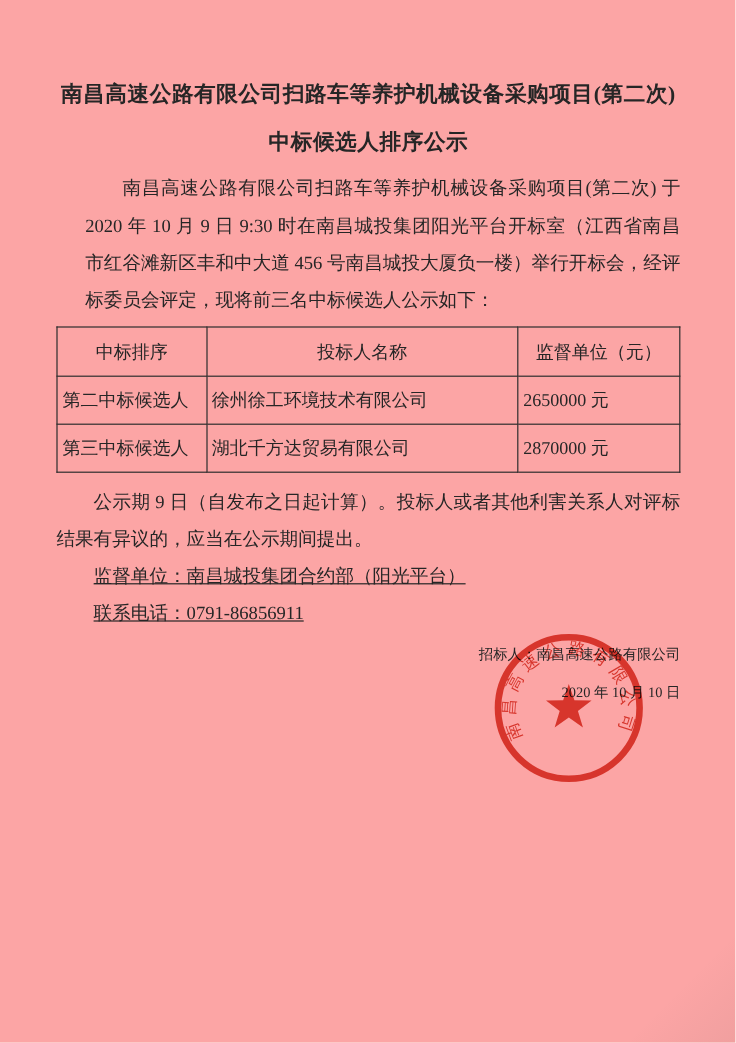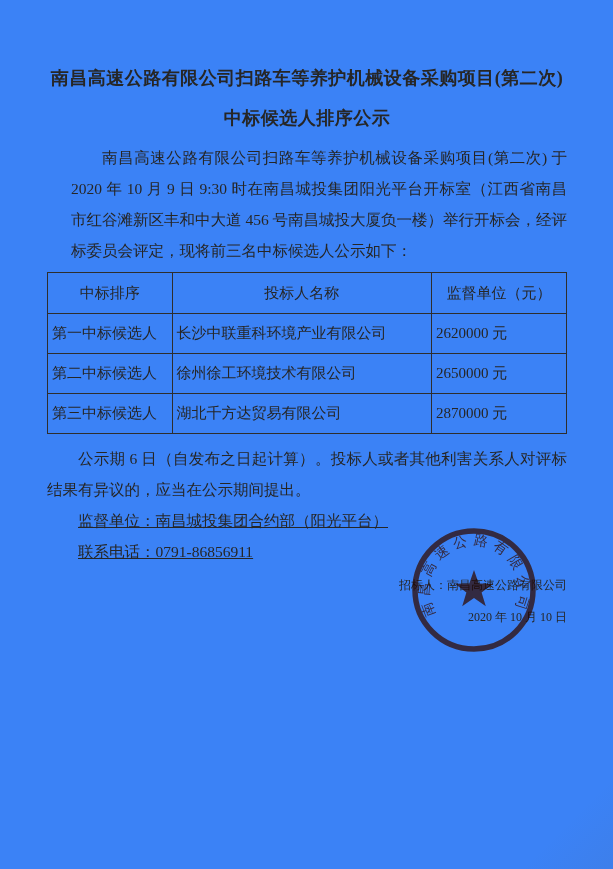--- a/index.html
+++ b/index.html
@@ -4,21 +4,21 @@
 <style>
   html, body {
     margin: 0;
     padding: 0;
     background: #ffffff;
   }
   .page {
     position: relative;
     width: 613px;
     height: 869px;
-    background: #3b82f6;
+    background: #fca5a5;
     overflow: hidden;
     font-family: "Liberation Serif", "DejaVu Serif", serif;
     color: #262626;
   }
   .content {
     padding: 58px 46px 0 47px;
   }
   .doc-title {
     margin: 0;
     font-size: 18px;
@@ -105,38 +105,33 @@
       </colgroup>
       <thead>
         <tr>
           <th>中标排序</th>
           <th>投标人名称</th>
           <th>监督单位（元）</th>
         </tr>
       </thead>
       <tbody>
         <tr>
-          <td>第一中标候选人</td>
-          <td>长沙中联重科环境产业有限公司</td>
-          <td>2620000 元</td>
-        </tr>
-        <tr>
           <td>第二中标候选人</td>
           <td>徐州徐工环境技术有限公司</td>
           <td>2650000 元</td>
         </tr>
         <tr>
           <td>第三中标候选人</td>
           <td>湖北千方达贸易有限公司</td>
           <td>2870000 元</td>
         </tr>
       </tbody>
     </table>
 
-    <p class="para indent notice">公示期 6 日（自发布之日起计算）。投标人或者其他利害关系人对评标结果有异议的，应当在公示期间提出。</p>
+    <p class="para indent notice">公示期 9 日（自发布之日起计算）。投标人或者其他利害关系人对评标结果有异议的，应当在公示期间提出。</p>
 
     <p class="para indent contact-line">监督单位：南昌城投集团合约部（阳光平台）</p>
     <p class="para indent contact-line">联系电话：0791-86856911</p>
 
     <div class="sign-block">
       <p>招标人：南昌高速公路有限公司</p>
       <p>2020 年 10 月 10 日</p>
     </div>
 
   </div>

